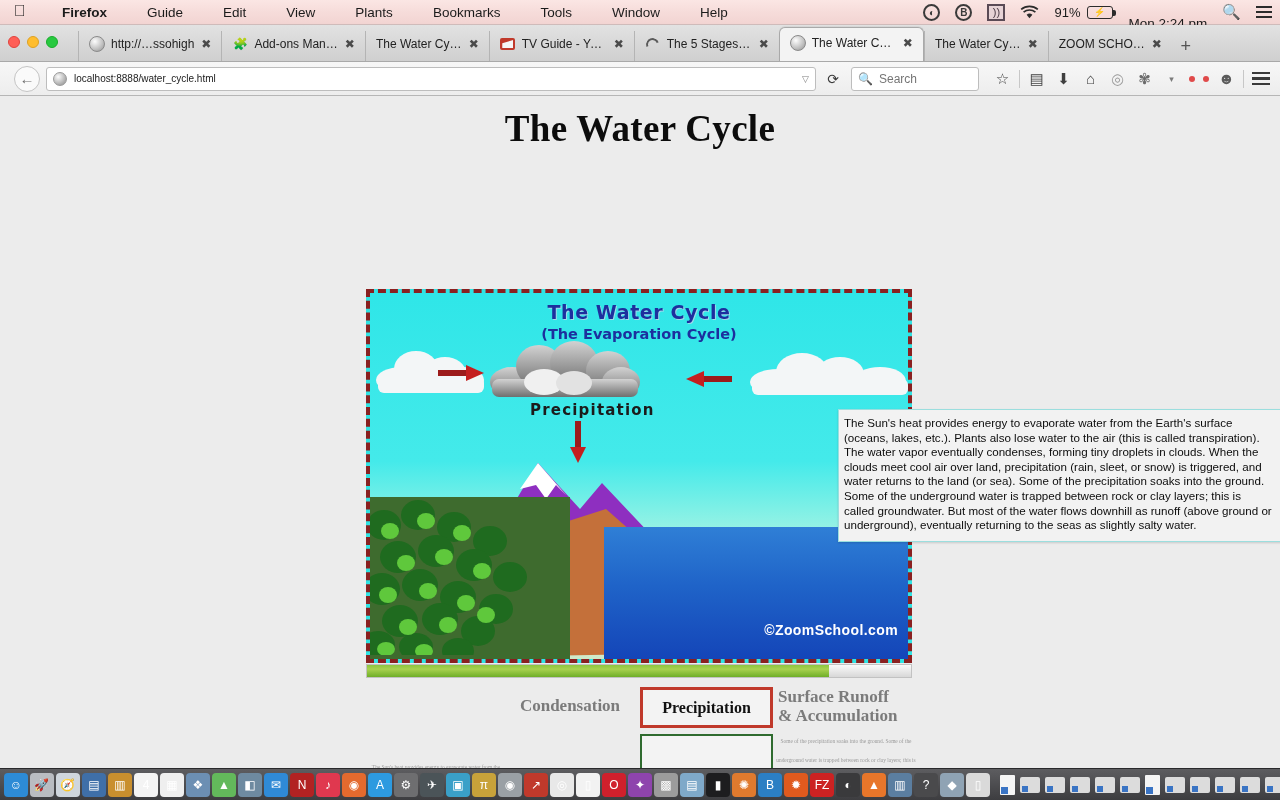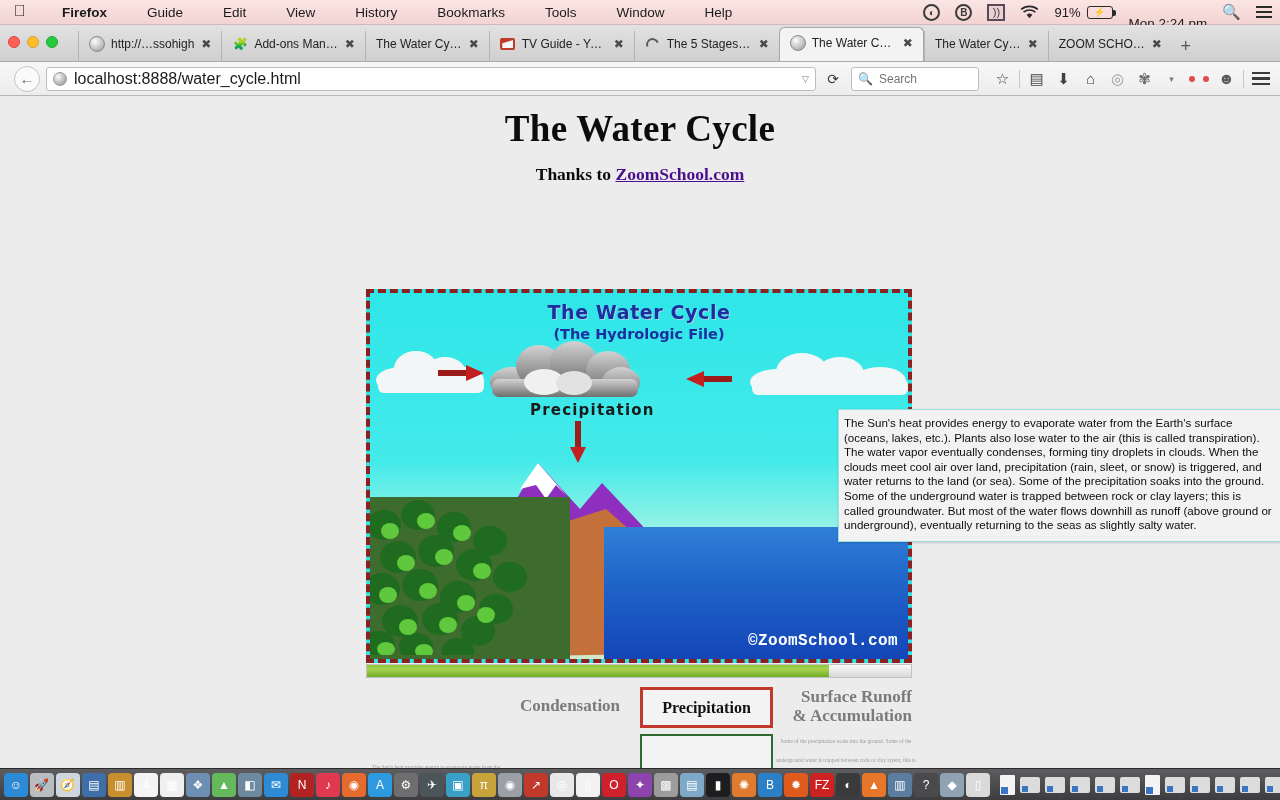--- a/index.html
+++ b/index.html
@@ -70,21 +70,21 @@
 
   
   .navbar{ height:34px; background:linear-gradient(to bottom,#f7f7f7,#ededed);
     border-bottom:1px solid #b6b6b6; display:flex; align-items:center; padding:0 6px; }
   .backbtn{ width:26px;height:26px;border-radius:50%;border:1px solid #c4c4c4;background:#fafafa;
     display:flex;align-items:center;justify-content:center;color:#6d6d6d;font-size:15px;margin:0 6px 0 8px;}
   .urlbox{ flex:1; height:24px; background:#fff; border:1px solid #bdbdbd; border-radius:3px;
     display:flex; align-items:center; padding:0 6px; margin-right:6px; }
   .urlbox .gl{ width:14px;height:14px;border-radius:50%;margin-right:7px;
     background:radial-gradient(circle at 35% 32%,#fcfcfc,#b4b4b4 62%,#8c8c8c); border:1px solid #9a9a9a;}
-  .urlbox .txt{ font-size:16px; color:#1b1b1b;text-align:right; }
+  .urlbox .txt{ font-size:10px; color:#1b1b1b;text-align:right; }
   .urlbox .drop{ margin-left:auto; color:#7d7d7d; font-size:9px; }
   .reload{ width:22px;height:22px;display:flex;align-items:center;justify-content:center;
     color:#3a3a3a;font-size:14px;margin-right:7px;}
   .searchbox{ width:128px;height:24px;background:#fff;border:1px solid #bdbdbd;border-radius:3px;
     display:flex;align-items:center;padding:0 6px;margin-right:10px;}
   .searchbox .mag{ font-size:12px;color:#6b6b6b;margin-right:6px;}
   .searchbox input{ border:0;outline:0;font-size:12px;color:#6f6f6f;width:100%;
     font-family:"Liberation Sans",sans-serif; background:transparent;}
   .tbtn{ width:27px;height:26px;display:flex;align-items:center;justify-content:center;
     font-size:15px;color:#3f3f3f; }
@@ -115,22 +115,22 @@
   .cl-w{ background:#f3f6f7; }
   .cl-grey{ background:linear-gradient(to bottom,#d2d2d2,#6f6f6f); }
   .cgroup{ position:absolute; }
   .precip-label{ position:absolute; left:160px; top:108px; font-weight:bold; font-size:15px;
     color:#1b1b1b; letter-spacing:1.2px; font-family:"DejaVu Sans",sans-serif;}
   .mountain{ position:absolute; }
   .ocean{ position:absolute; right:0; bottom:0; width:304px; height:132px;
     background:linear-gradient(to bottom,#2f7fd6 0%,#1f63c8 45%,#1445b8 100%);}
   .forest{ position:absolute; left:0; bottom:0; width:220px; height:160px;
     background:linear-gradient(to bottom,#2e7d2e,#4a8a3a);}
-  .copyright{ position:absolute; right:10px; bottom:9px; font-weight:bold; font-size:16px;
-    color:#fff; font-family:Liberation Mono, monospace; letter-spacing:.4px;}
+  .copyright{ position:absolute; right:10px; bottom:21px; font-weight:bold; font-size:14px;
+    color:#fff; font-family:Liberation Sans, sans-serif; letter-spacing:.4px;}
 
   
   .tooltip{ position:absolute; left:838px; top:313px; width:445px; min-height:118px;
     background:#f2f2f2; border:1px solid #9bdede; padding:6px 8px 8px 5px;
     font-size:11.6px; line-height:14.6px; color:#0c0c0c; z-index:40;
     font-family:"Liberation Sans",sans-serif; box-shadow:0 1px 2px rgba(0,0,0,.15);}
 
   
   .progwrap{ position:absolute; left:366px; top:568px; width:546px; height:14px;
     background:linear-gradient(to bottom,#fafafa,#d8d8d8); border:1px solid #c2c2c2;}
@@ -165,21 +165,21 @@
 </style>
 </head>
 <body>
 
 <div class="menubar">
   <span class="apple"></span>
   <span class="mitem bold">Firefox</span>
   <span class="mitem">Guide</span>
   <span class="mitem">Edit</span>
   <span class="mitem">View</span>
-  <span class="mitem">History</span>
+  <span class="mitem">Plants</span>
   <span class="mitem">Bookmarks</span>
   <span class="mitem">Tools</span>
   <span class="mitem">Window</span>
   <span class="mitem">Help</span>
 
   <span class="right">
     <span class="ic">
         <span class="statglyph">◐</span>
       </span>
     <span class="ic">
@@ -294,29 +294,26 @@
           <i></i>
           <i></i>
         </span>
     </div>
   </div>
 
   <div class="content">
 
     <h1 class="pagetitle">The Water Cycle</h1>
 
-    <div class="thanks">
-      <span>Thanks to </span><a href="#">ZoomSchool.com</a>
-    </div>
 
     <div class="diagram">
       <div class="sky"></div>
 
       <div class="d-title">The Water Cycle</div>
-      <div class="d-sub">(The Hydrologic File)</div>
+      <div class="d-sub">(The Evaporation Cycle)</div>
 
       <div class="cgroup" style="left:6px;top:56px;width:110px;height:44px;">
         <div class="cloud cl-w" style="left:0;top:18px;width:52px;height:26px;"></div>
         <div class="cloud cl-w" style="left:18px;top:2px;width:44px;height:36px;"></div>
         <div class="cloud cl-w" style="left:48px;top:8px;width:42px;height:32px;"></div>
         <div class="cloud cl-w" style="left:66px;top:18px;width:42px;height:26px;"></div>
         <div class="cl-w" style="position:absolute;left:2px;bottom:0;width:106px;height:16px;border-radius:6px;"></div>
       </div>
 
       <div class="cgroup" style="left:380px;top:58px;width:160px;height:44px;">
@@ -430,21 +427,21 @@
           <div>Condensation</div>
         </div>
       </div>
 
       <div class="stage-precip-box">
         <span>Precipitation</span>
       </div>
       <div class="precip-body"></div>
 
       <div class="stage" style="left:412px;top:3px;width:134px;">
-        <div class="stagehead big" style="text-align:right">
+        <div class="stagehead big" style="text-align:left">
           <div>Surface Runoff</div>
           <div>&amp; Accumulation</div>
         </div>
       </div>
       <div class="bodytext" style="left:410px;top:48px;width:140px;">Some of the precipitation soaks into the ground. Some of the underground water is trapped between rock or clay layers; this is called groundwater. But most of the water flows downhill as runoff (above ground or underground), eventually returning to the seas as slightly salty water.</div>
     </div>
 
   </div>
 </div>
 

